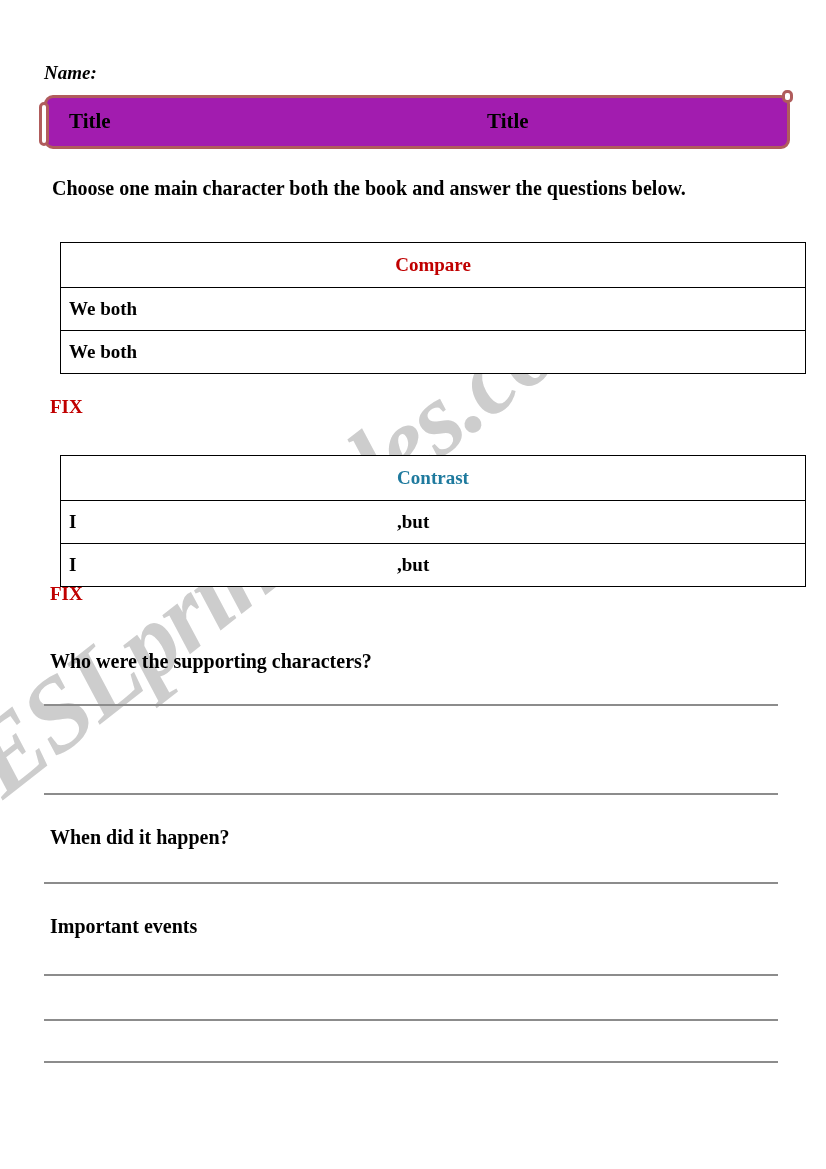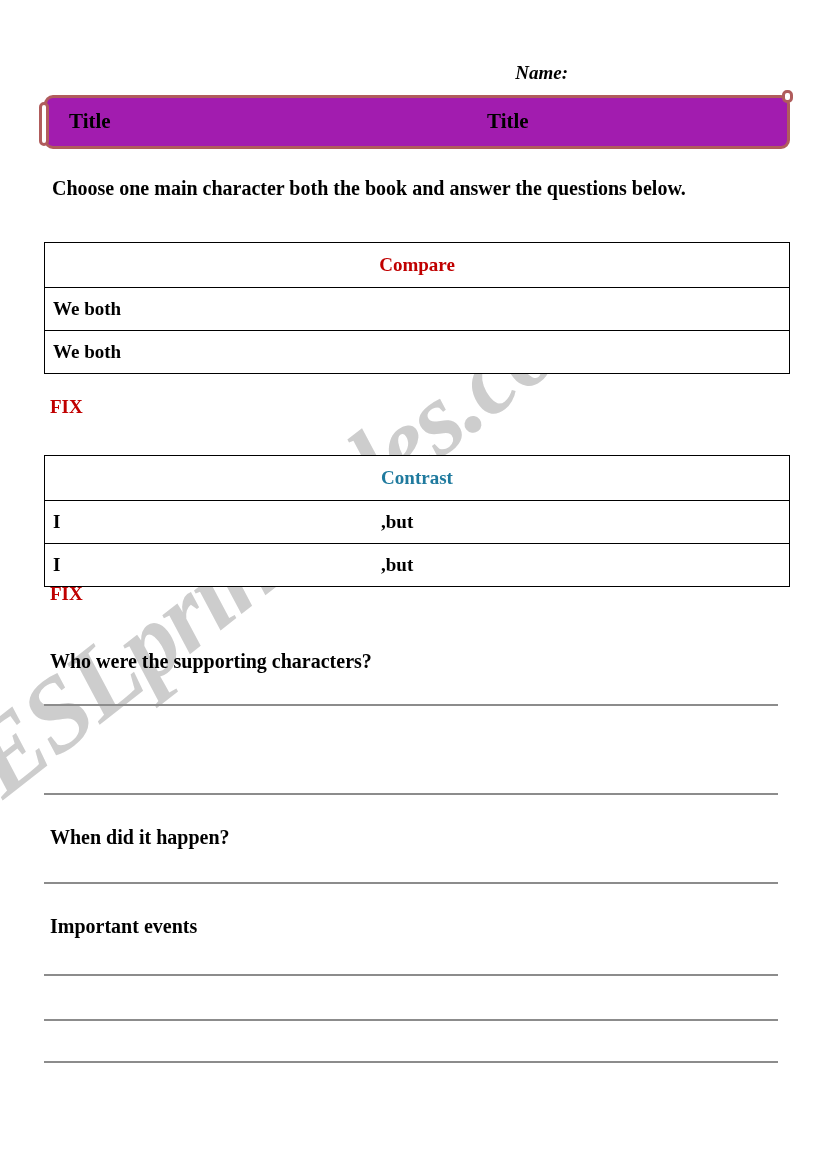--- a/index.html
+++ b/index.html
@@ -44,21 +44,21 @@
     transform: rotate(-38deg);
     transform-origin: 0 100%;
   }
 
   
   #name-line {
     position: absolute;
     left: 44px;
     top: 62px;
     width: 746px;
-    text-align: right;
+    text-align: left;
     padding-right: 222px;
     box-sizing: border-box;
     font-size: 19px;
     font-weight: bold;
     font-style: italic;
     z-index: 10;
   }
 
   
   #title-box {
@@ -124,21 +124,21 @@
     width: 700px;
     font-size: 20px;
     font-weight: bold;
     line-height: 1.28;
     z-index: 10;
   }
 
   
   .wsheet-table {
     position: absolute;
-    left: 44px;
+    left: 60px;
     width: 746px;
     border-collapse: collapse;
     background: #ffffff;
     z-index: 10;
   }
   .wsheet-table td {
     border: 1px solid #000000;
     padding: 0;
     vertical-align: middle;
   }

